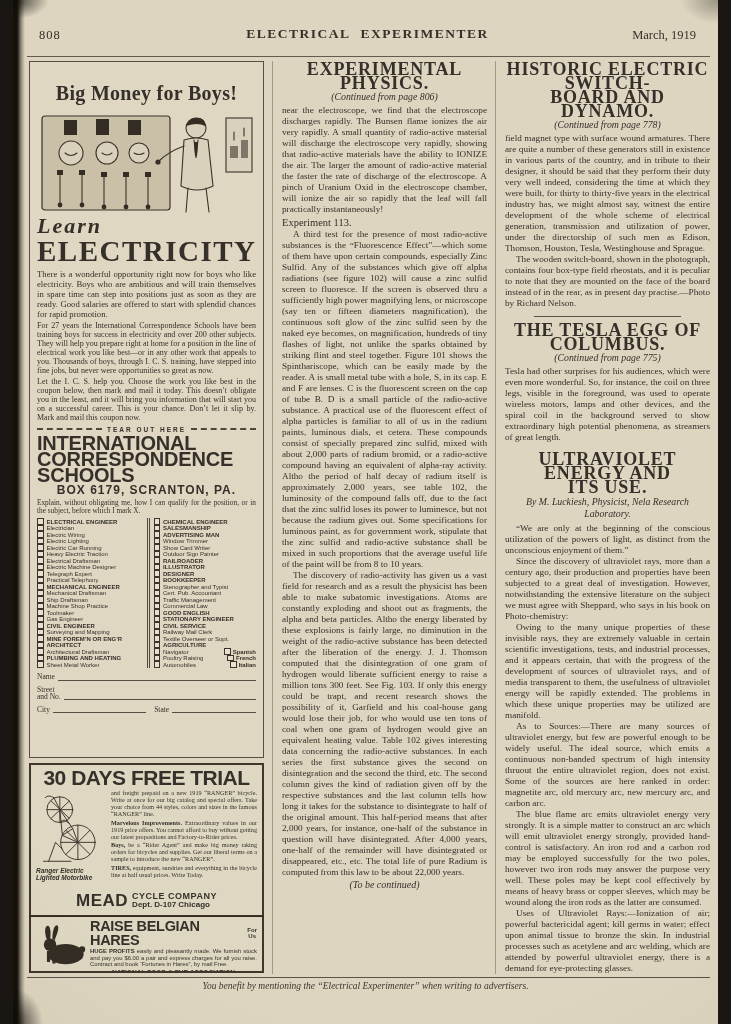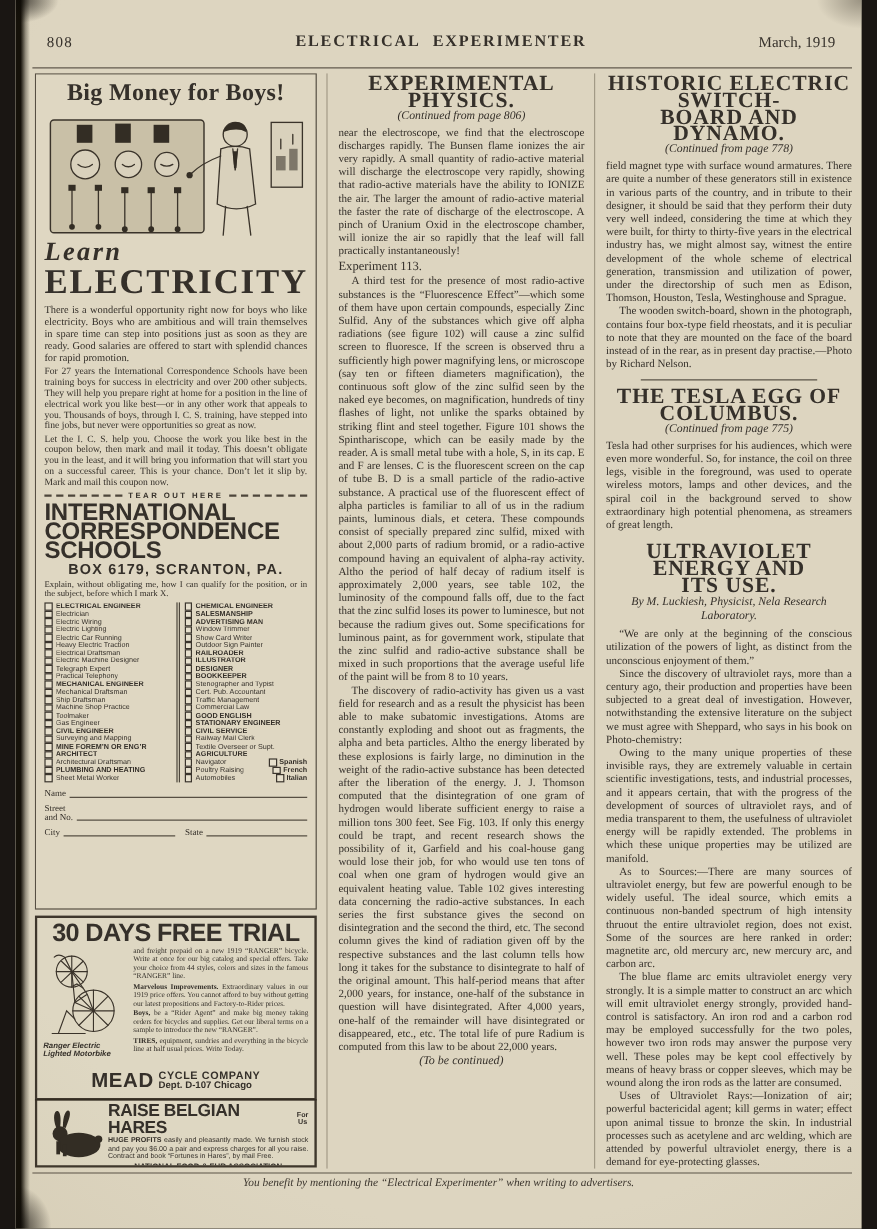--- a/index.html
+++ b/index.html
@@ -37,21 +37,21 @@
   .cont-line{text-align:center;font-style:italic;font-size:9.8px;margin:1px 0 3px;}
   .byline{text-align:center;font-style:italic;font-size:9.8px;line-height:11.5px;margin:2px 0 4px;}
   p.body{margin:0;font-size:9.2px;line-height:11px;text-align:justify;}
   p.indent{text-indent:11px;}
   .subhead{text-align:left;font-weight:normal;font-size:10.5px;margin:2px 0 1px;}
   .tbc{text-align:center;font-style:italic;font-size:10px;margin-top:1px;}
   .article-rule{border:0;border-top:1px solid rgba(58,50,40,.8);width:72%;margin:7px auto 6px;}
   .art-gap{height:8px;}
 
   
-  .ics-box{border:1.5px solid rgba(52,45,35,.8);height:697px;overflow:hidden;padding:4px 7px;box-sizing:border-box;
+  .ics-box{border:1.5px solid rgba(52,45,35,.8);height:697px;overflow:hidden;padding:20px 7px;box-sizing:border-box;
     background:rgba(255,250,235,.06);}
   .ics-headline{text-align:center;font-size:20px;font-weight:bold;line-height:22px;margin:0 0 2px;letter-spacing:.3px;}
   .ics-art{display:block;margin:0 auto;}
   .learn-line{font-style:italic;font-weight:bold;font-size:22px;line-height:23px;letter-spacing:2px;}
   .elec-line{font-weight:bold;font-size:29px;line-height:29px;letter-spacing:1.5px;text-align:center;margin-bottom:3px;}
   .ics-intro{font-size:8.7px;line-height:10px;text-align:justify;margin:0 0 3px;}
   .ics-small{font-size:8px;line-height:8.9px;text-align:justify;margin:0 0 3px;}
   .tear-row{display:flex;align-items:center;margin:2px 0;}
   .tear-dash{flex:1;border-top:2px dashed rgba(52,45,35,.85);height:0;}
   .tear-label{font-size:6.5px;font-weight:bold;letter-spacing:2px;padding:0 5px;

